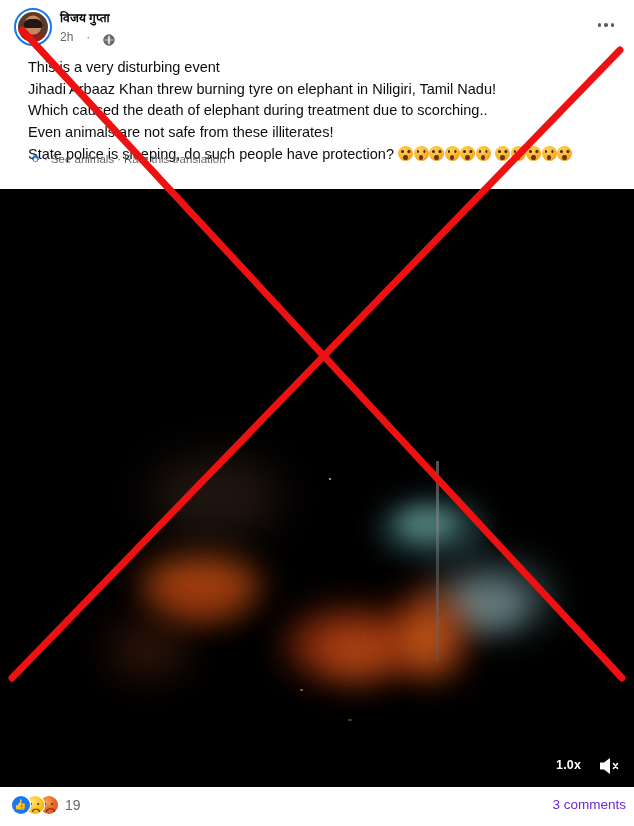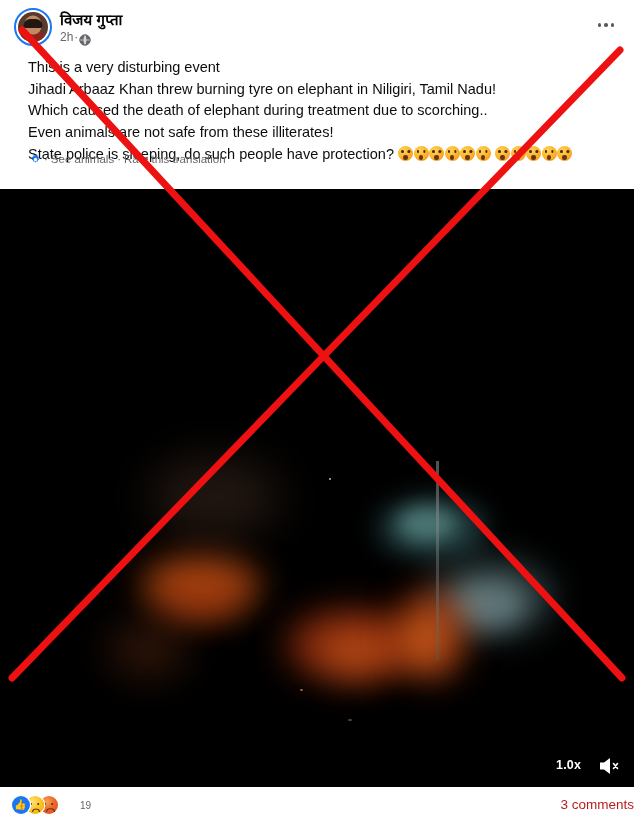--- a/index.html
+++ b/index.html
@@ -73,33 +73,34 @@
     transform: translateX(-50%);
     width: 30px;
     height: 13px;
     border-radius: 12px 12px 0 0;
     background: #8a2420;
   }
   .author-name {
     position: absolute;
     left: 60px;
     top: 9px;
-    font-size: 15px;
+    font-size: 12px;
     font-weight: bold;
     color: #050505;
     letter-spacing: 0.1px;
     white-space: nowrap;
+    font-family: Liberation Serif, serif;
   }
   .meta-row {
     position: absolute;
     left: 60px;
     top: 30px;
     display: flex;
     align-items: center;
-    gap: 1px;
+    gap: 13px;
   }
   .meta-time {
     font-size: 12px;
     color: #65676b;
   }
   .meta-dot {
     font-size: 12px;
     color: #65676b;
   }
   .globe-icon {
@@ -398,30 +399,30 @@
   .tear {
     position: absolute;
     left: 2.6px;
     top: 9px;
     width: 2.6px;
     height: 4.4px;
     border-radius: 50% 50% 50% 50%;
     background: #5bb8e8;
   }
   .react-count {
-    margin-left: 26px;
-    font-size: 10px;
+    margin-left: 11px;
+    font-size: 14px;
     color: #65676b;
   }
   .comments-count {
     position: absolute;
-    right: 0;
+    right: 8px;
     top: 10px;
     font-size: 13.5px;
-    color: #b91c1c;
+    color: #6d28d9;
   }
 
   
   .x-overlay {
     position: absolute;
     left: 0;
     top: 0;
     width: 634px;
     height: 826px;
     pointer-events: none;

